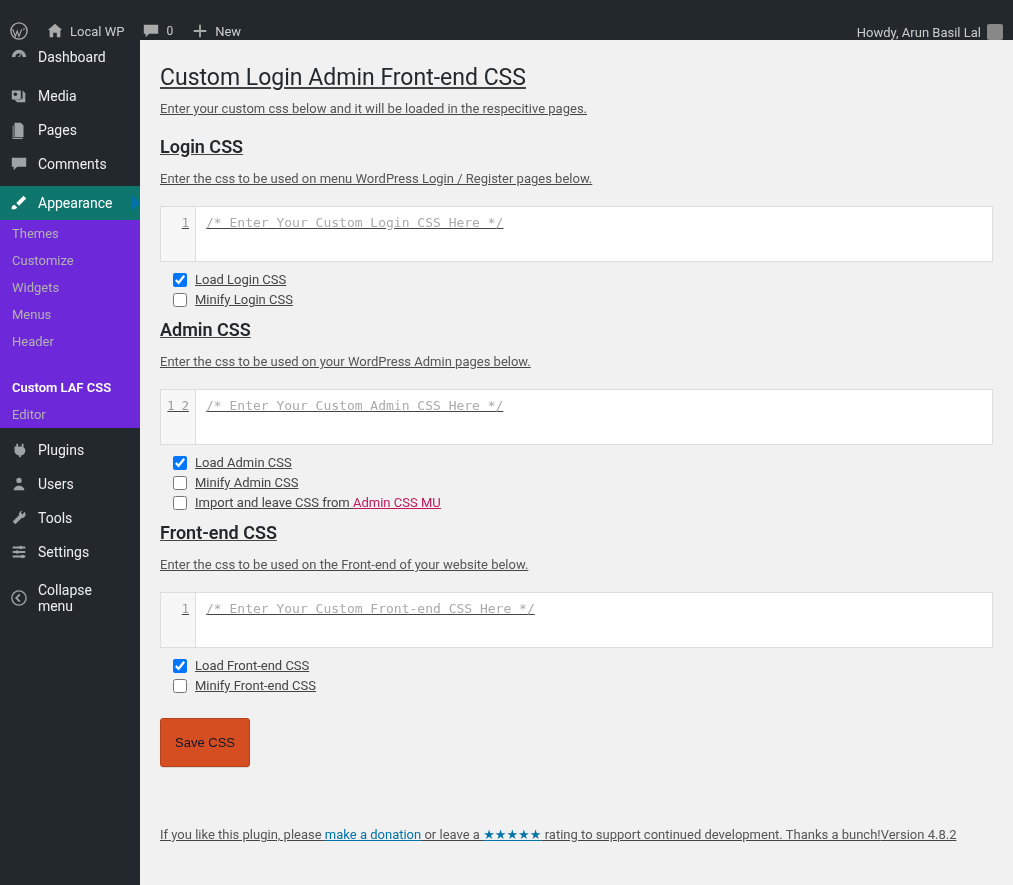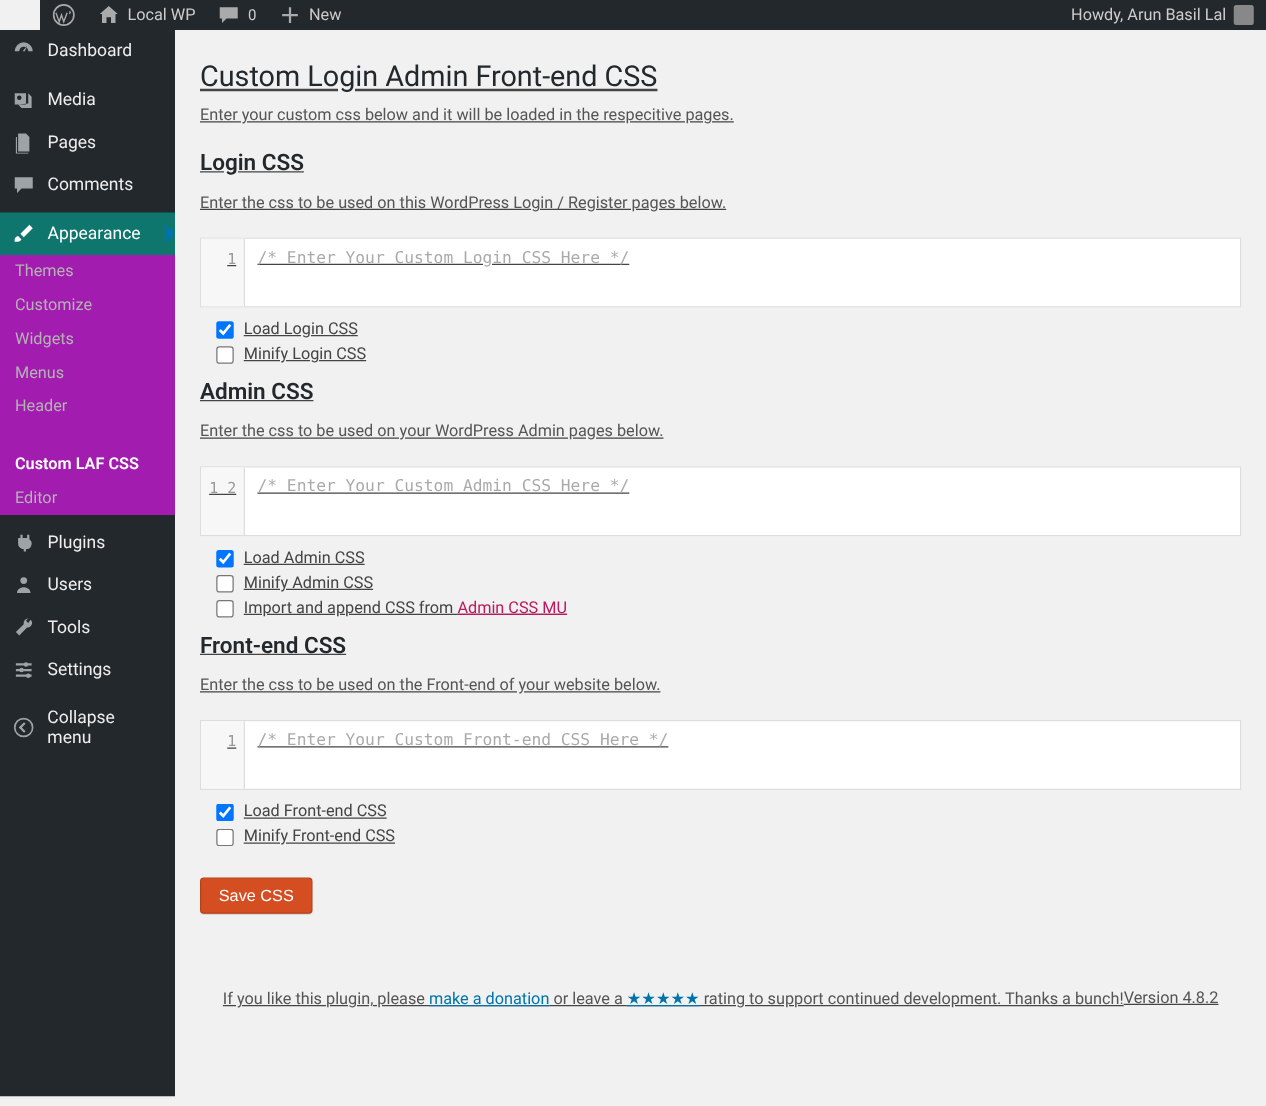--- a/index.html
+++ b/index.html
@@ -1,57 +1,57 @@
 <!DOCTYPE html>
 <html><head>
 <meta charset="utf-8">
 <style>
 * { box-sizing: border-box; margin: 0; padding: 0; }
 body { font-family: -apple-system, BlinkMacSystemFont, "Segoe UI", Roboto, sans-serif; font-size: 13px; color: #444; background: #f1f1f1; width: 1013px; height: 885px; overflow: hidden; }
 
 
-.adminbar { background: #23282d; color: #eee; height: 24px; display: flex; align-items: center; justify-content: space-between; padding: 0 10px; font-size: 13px; margin-left: 32px; }
+.adminbar { background: #23282d; color: #eee; height: 40px; display: flex; align-items: flex-end; justify-content: space-between; padding: 0 10px; font-size: 13px; }
 .adminbar-left, .adminbar-right { display: flex; align-items: center; gap: 18px; }
 .adminbar-item { display: flex; align-items: center; gap: 6px; cursor: pointer; color: #ccc; }
 .adminbar-item svg { width: 18px; height: 18px; fill: #aaa; }
 .adminbar-item .count { font-size: 12px; }
 .avatar { width: 16px; height: 16px; background: #888; border-radius: 2px; display: inline-block; }
 
 
 .wrap { display: flex; height: calc(885px - 32px); }
 
 
 .sidebar { width: 140px; background: #23282d; color: #eee; display: flex; flex-direction: column; font-size: 14px; }
 .menu-item { display: flex; align-items: center; gap: 10px; padding: 8px 10px; cursor: pointer; color: #eee; }
 .menu-item svg { width: 18px; height: 18px; fill: #9ea3a8; }
 .menu-item.active { background: #0f766e; color: #fff; position: relative; }
 .menu-item.active svg { fill: #fff; }
 .menu-item.active::after { content: ""; position: absolute; right: -8px; top: 50%; transform: translateY(-50%); border: 8px solid transparent; border-left-color: #0073aa; }
-.submenu { background: #a21caf; }
+.submenu { background: #6d28d9; }
 .submenu .sub-item { padding: 6px 12px; cursor: pointer; color: #b3b3b3; font-size: 13px; }
 .submenu .sub-item.current { color: #fff; font-weight: 600; margin-top: 19px; }
 .sep { height: 5px; }
 
 
 .content { flex: 1; background: #f1f1f1; padding: 10px 20px 20px 20px; overflow-y: auto; position: relative; text-decoration: underline; }
 h1 { font-size: 23px; font-weight: 400; color: #23282d; margin: 14px 0 10px; }
 .desc { color: #555; margin-bottom: 20px; font-size: 13px; }
 h2 { font-size: 18px; font-weight: 600; color: #23282d; margin: 12px 0 14px; }
 
 .editor-box { border: 1px solid #ddd; background: #fff; display: flex; margin-bottom: 10px; min-height: 56px; }
 .editor-gutter { width: 35px; background: #f7f7f7; border-right: 1px solid #ddd; padding: 6px 6px; text-align: right; color: #999; font-family: Consolas, Monaco, monospace; font-size: 12px; line-height: 20px; }
 .editor-code { flex: 1; padding: 6px 10px; font-family: Consolas, Monaco, monospace; font-size: 13px; color: #aaa; line-height: 20px; white-space: pre; }
 
 .check-row { display: flex; align-items: center; gap: 8px; margin: 5px 0; color: #444; padding-left: 13px; }
 .check-row input[type="checkbox"] { width: 14px; height: 14px; }
 .check-row a { color: #be185d; text-decoration: underline; }
 
-.button-primary { background: #d54e21; border: 1px solid #b7411b; color: #ffffff; padding: 6px 14px; font-size: 13px; border-radius: 3px; cursor: pointer; margin-top: 20px; box-shadow: 0 1px 0 rgba(0,0,0,.1); }
-
-.footer-note { margin-top: 60px; font-size: 13px; color: #555; display: flex; justify-content: center; }
+.button-primary { background: #d54e21; border: 1px solid #b7411b; color: #0f172a; padding: 16px 14px; font-size: 13px; border-radius: 3px; cursor: pointer; margin-top: 20px; box-shadow: 0 1px 0 rgba(0,0,0,.1); }
+
+.footer-note { margin-top: 60px; font-size: 13px; color: #555; display: flex; justify-content: flex-start; }
 .footer-note a { color: #0073aa; text-decoration: underline; }
 .footer-note .stars { color: #0073aa; }
 </style>
 </head>
 <body>
 
 <div class="adminbar">
   <div class="adminbar-left">
     <div class="adminbar-item">
       <svg viewBox="0 0 20 20">
@@ -167,21 +167,21 @@
         </svg>
       <span>Collapse menu</span>
     </div>
   </div>
 
   <div class="content">
     <h1>Custom Login Admin Front-end CSS</h1>
     <p class="desc">Enter your custom css below and it will be loaded in the respecitive pages.</p>
 
     <h2>Login CSS</h2>
-    <p class="desc">Enter the css to be used on this WordPress Login / Register pages below.</p>
+    <p class="desc">Enter the css to be used on menu WordPress Login / Register pages below.</p>
     <div class="editor-box">
       <div class="editor-gutter">1</div>
       <div class="editor-code">/* Enter Your Custom Login CSS Here */</div>
     </div>
     <div class="check-row">
       <input type="checkbox" checked="" style="">
       <span>Load Login CSS</span>
     </div>
     <div class="check-row">
       <input type="checkbox" style="">
@@ -198,21 +198,21 @@
     <div class="check-row">
       <input type="checkbox" checked="" style="">
       <span>Load Admin CSS</span>
     </div>
     <div class="check-row">
       <input type="checkbox" style="">
       <span>Minify Admin CSS</span>
     </div>
     <div class="check-row">
       <input type="checkbox" style="">
-      <span><span>Import and append CSS from </span><a href="#">Admin CSS MU</a></span>
+      <span><span>Import and leave CSS from </span><a href="#">Admin CSS MU</a></span>
     </div>
 
     <h2>Front-end CSS</h2>
     <p class="desc">Enter the css to be used on the Front-end of your website below.</p>
     <div class="editor-box">
       <div class="editor-gutter">1</div>
       <div class="editor-code">/* Enter Your Custom Front-end CSS Here */</div>
     </div>
     <div class="check-row">
       <input type="checkbox" checked="" style="">

